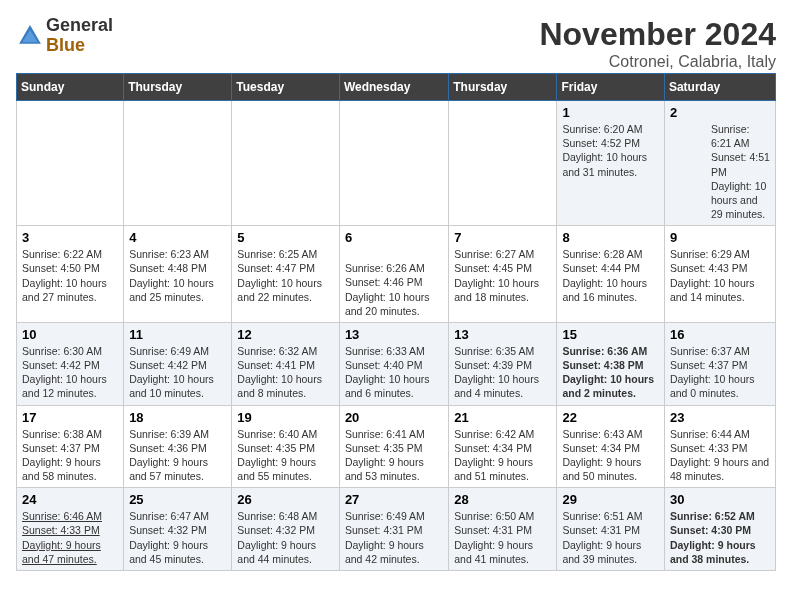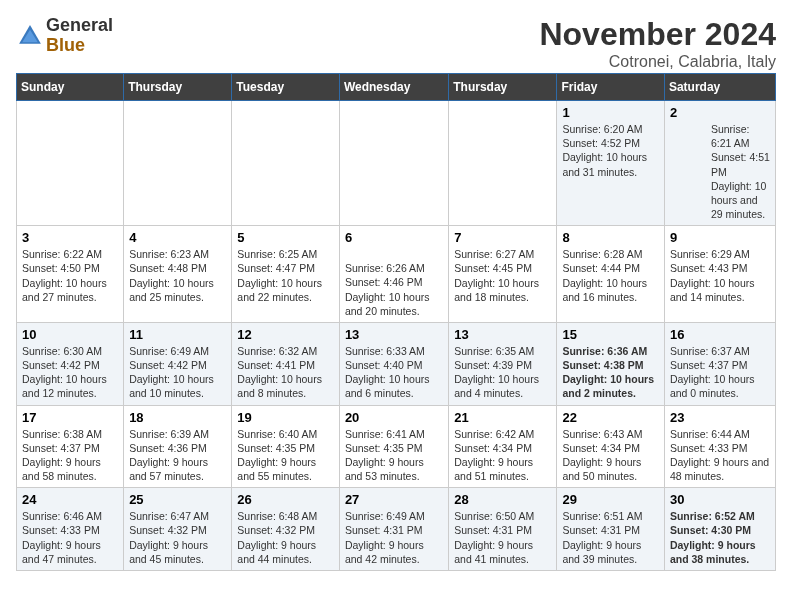--- a/index.html
+++ b/index.html
@@ -270,21 +270,21 @@
         <td>
           <span class="day-num">23</span>
           <div class="day-info" style="white-space: pre-line;">Sunrise: 6:44 AM
 Sunset: 4:33 PM
 Daylight: 9 hours and 48 minutes.</div>
         </td>
       </tr>
       <tr>
         <td>
           <span class="day-num">24</span>
-          <div class="day-info" style="white-space: pre-line;">Sunrise: 6:46 AM
+          <div class="day-info" style="white-space: pre-line; text-decoration: underline;">Sunrise: 6:46 AM
 Sunset: 4:33 PM
 Daylight: 9 hours and 47 minutes.</div>
         </td>
         <td>
           <span class="day-num">25</span>
           <div class="day-info" style="white-space: pre-line;">Sunrise: 6:47 AM
 Sunset: 4:32 PM
 Daylight: 9 hours and 45 minutes.</div>
         </td>
         <td>

